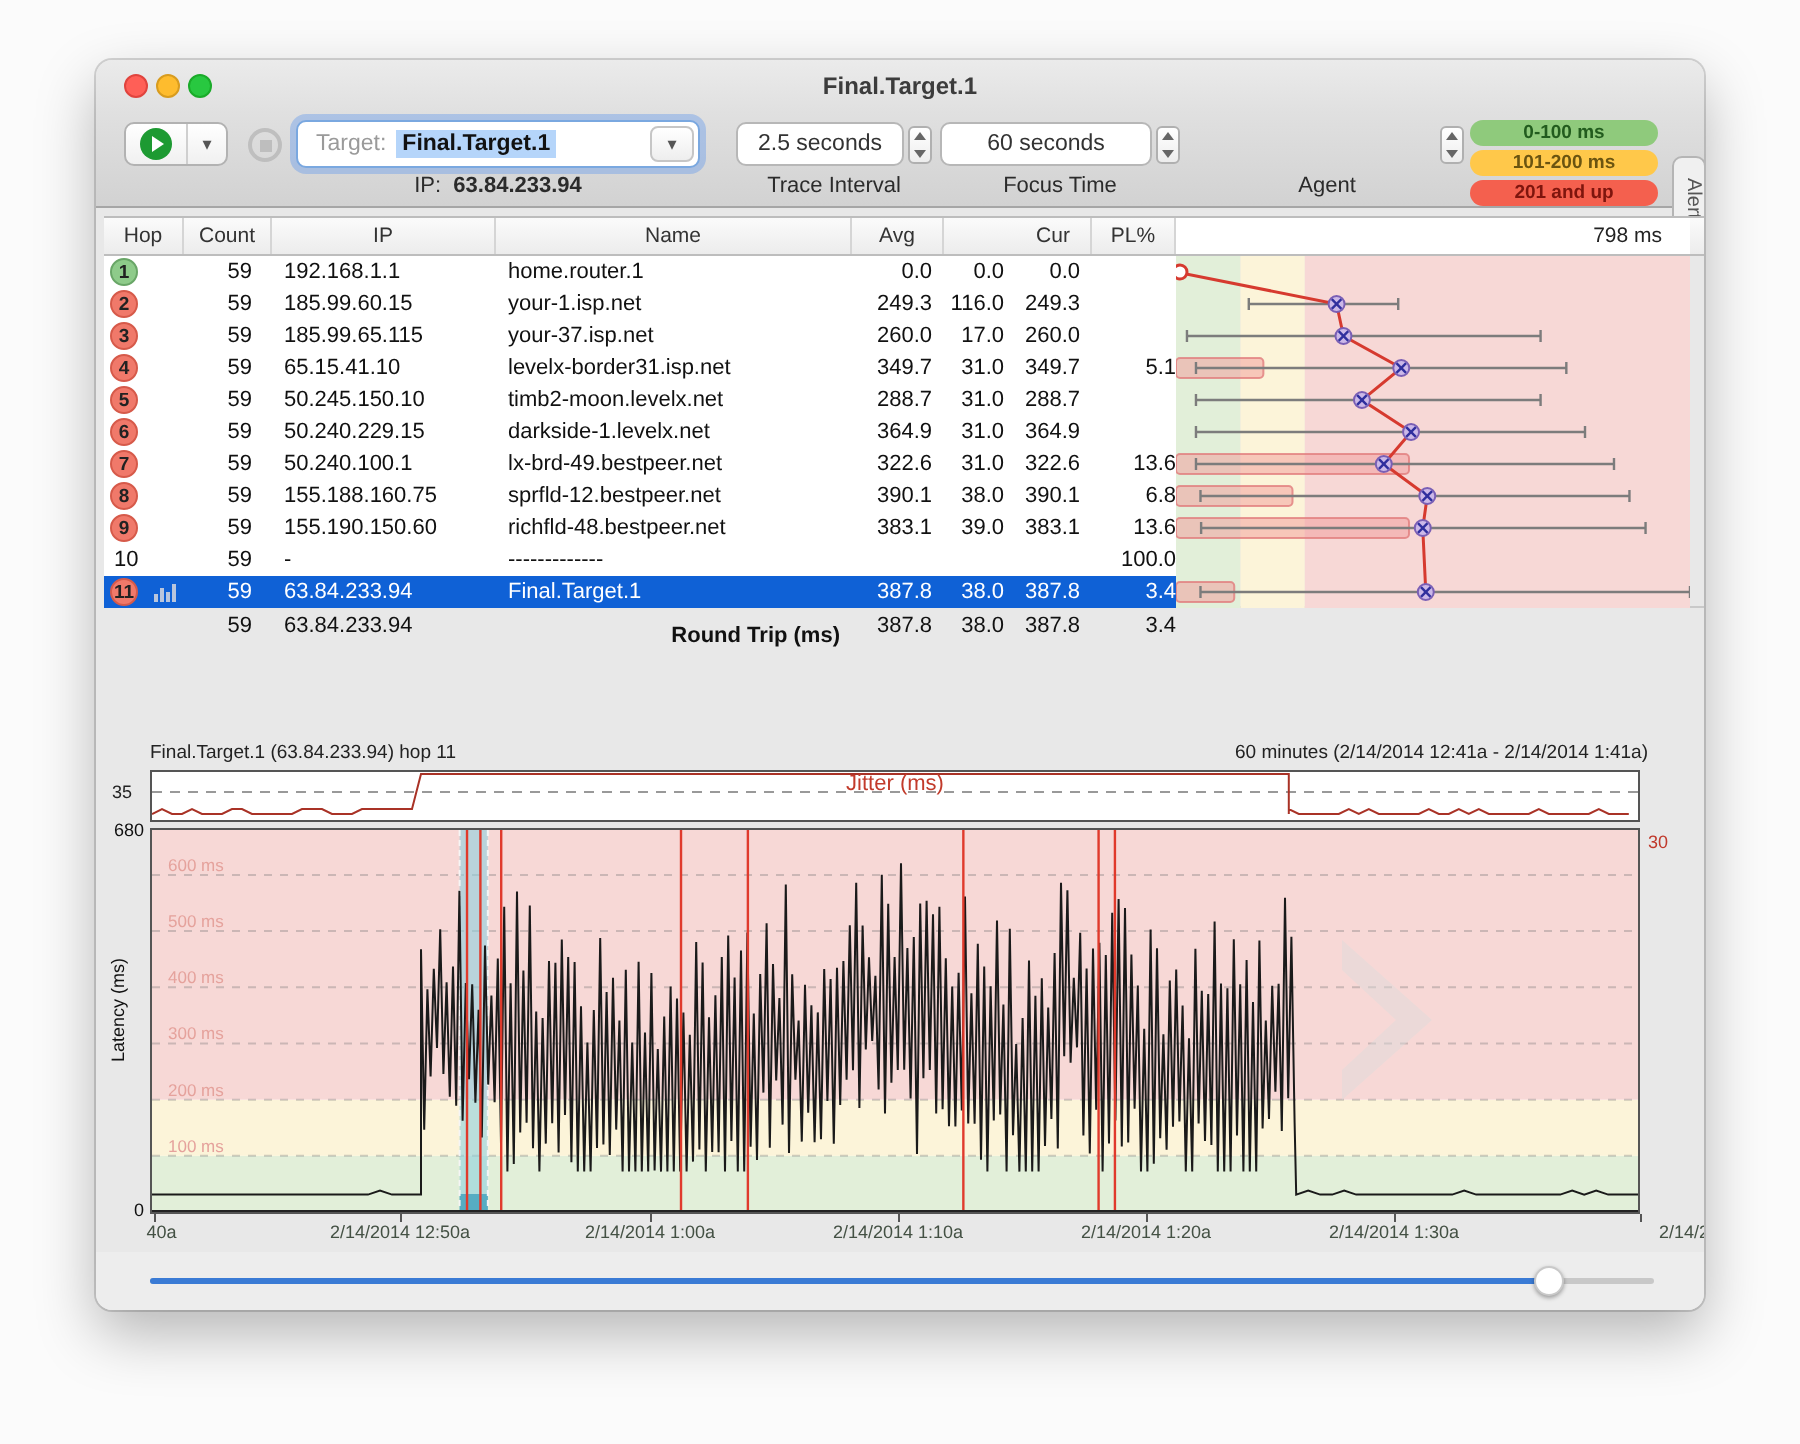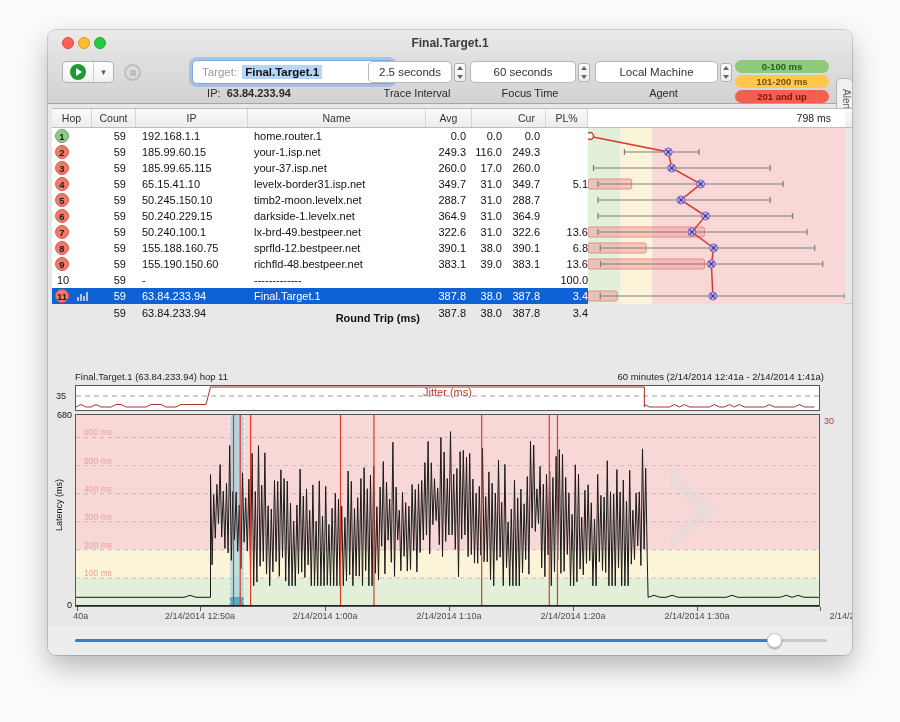--- a/index.html
+++ b/index.html
@@ -26,21 +26,21 @@
                 border:1px solid #b2b2b2; border-radius:5px; display:flex; }
   #play-btn { width:31px; display:flex; align-items:center; justify-content:center; border-right:1px solid #cfcfcf; }
   #play-circle { width:16px; height:16px; border-radius:50%; background:#1d9a32; display:flex; align-items:center; justify-content:center; }
   #play-tri { width:0; height:0; border-left:6px solid #fff; border-top:4px solid transparent; border-bottom:4px solid transparent; margin-left:1px; }
   #play-chevron { flex:1; display:flex; align-items:center; justify-content:center; font-size:9px; color:#555; }
   #stop-btn { position:absolute; left:76px; top:8px; width:17px; height:17px; border-radius:50%;
               border:2px solid #b5b5b5; opacity:.75; display:flex; align-items:center; justify-content:center; }
   #stop-sq { width:6px; height:6px; background:#b5b5b5; }
   #target-box { position:absolute; left:100px; top:4px; width:202px; height:24px; background:#fff;
                 border:1px solid #7aa8e0; border-radius:5px; box-shadow:0 0 0 3px rgba(110,160,235,.45);
-                display:flex; align-items:center; font-size:11.5px;margin-left:44px; }
+                display:flex; align-items:center; font-size:11.5px; }
   #target-label { color:#9a9a9a; margin-left:9px; }
   #target-value { font-weight:700; color:#111; background:#b5d5fa; padding:1px 3px; margin-left:5px; }
   #target-chevron { margin-left:auto; width:22px; height:18px; margin-right:2px; border:1px solid #c6c6c6; border-radius:4px;
                     display:flex; align-items:center; justify-content:center; font-size:9px; color:#555; background:linear-gradient(#fff,#eee); }
   .field { position:absolute; top:5px; height:22px; background:#fff; border:1px solid #b7b7b7; border-radius:5px;
            display:flex; align-items:center; justify-content:center; font-size:11.5px; color:#333; }
   .stepper { position:absolute; top:7px; width:12px; height:19px; background:linear-gradient(#fff,#ededed);
              border:1px solid #b0b0b0; border-radius:3px; display:flex; flex-direction:column; align-items:center; justify-content:space-around; }
   .step-up { width:0; height:0; border-bottom:4px solid #666; border-left:3px solid transparent; border-right:3px solid transparent; }
   .step-dn { width:0; height:0; border-top:4px solid #666; border-left:3px solid transparent; border-right:3px solid transparent; }
@@ -145,21 +145,20 @@
         </div>
       <div class="tb-label" style="left:320px; width:98px;">Trace Interval</div>
 
       <div class="field" style="left:422px; width:106px;">60 seconds</div>
       <div class="stepper" style="left:530px;">
           <i class="step-up"></i>
           <i class="step-dn"></i>
         </div>
       <div class="tb-label" style="left:422px; width:120px;">Focus Time</div>
 
-      <div class="field" style="left:547px; width:123px;">Local Machine</div>
       <div class="stepper" style="left:672px;">
           <i class="step-up"></i>
           <i class="step-dn"></i>
         </div>
       <div class="tb-label" style="left:547px; width:137px;">Agent</div>
 
       <div id="legend">
           <div class="pill" style="background: rgb(143, 202, 124); color: rgb(34, 92, 30);">0-100 ms</div>
           <div class="pill" style="background: rgb(255, 200, 74); color: rgb(107, 84, 16);">101-200 ms</div>
           <div class="pill" style="background: rgb(244, 96, 78); color: rgb(126, 21, 13);">201 and up</div>

